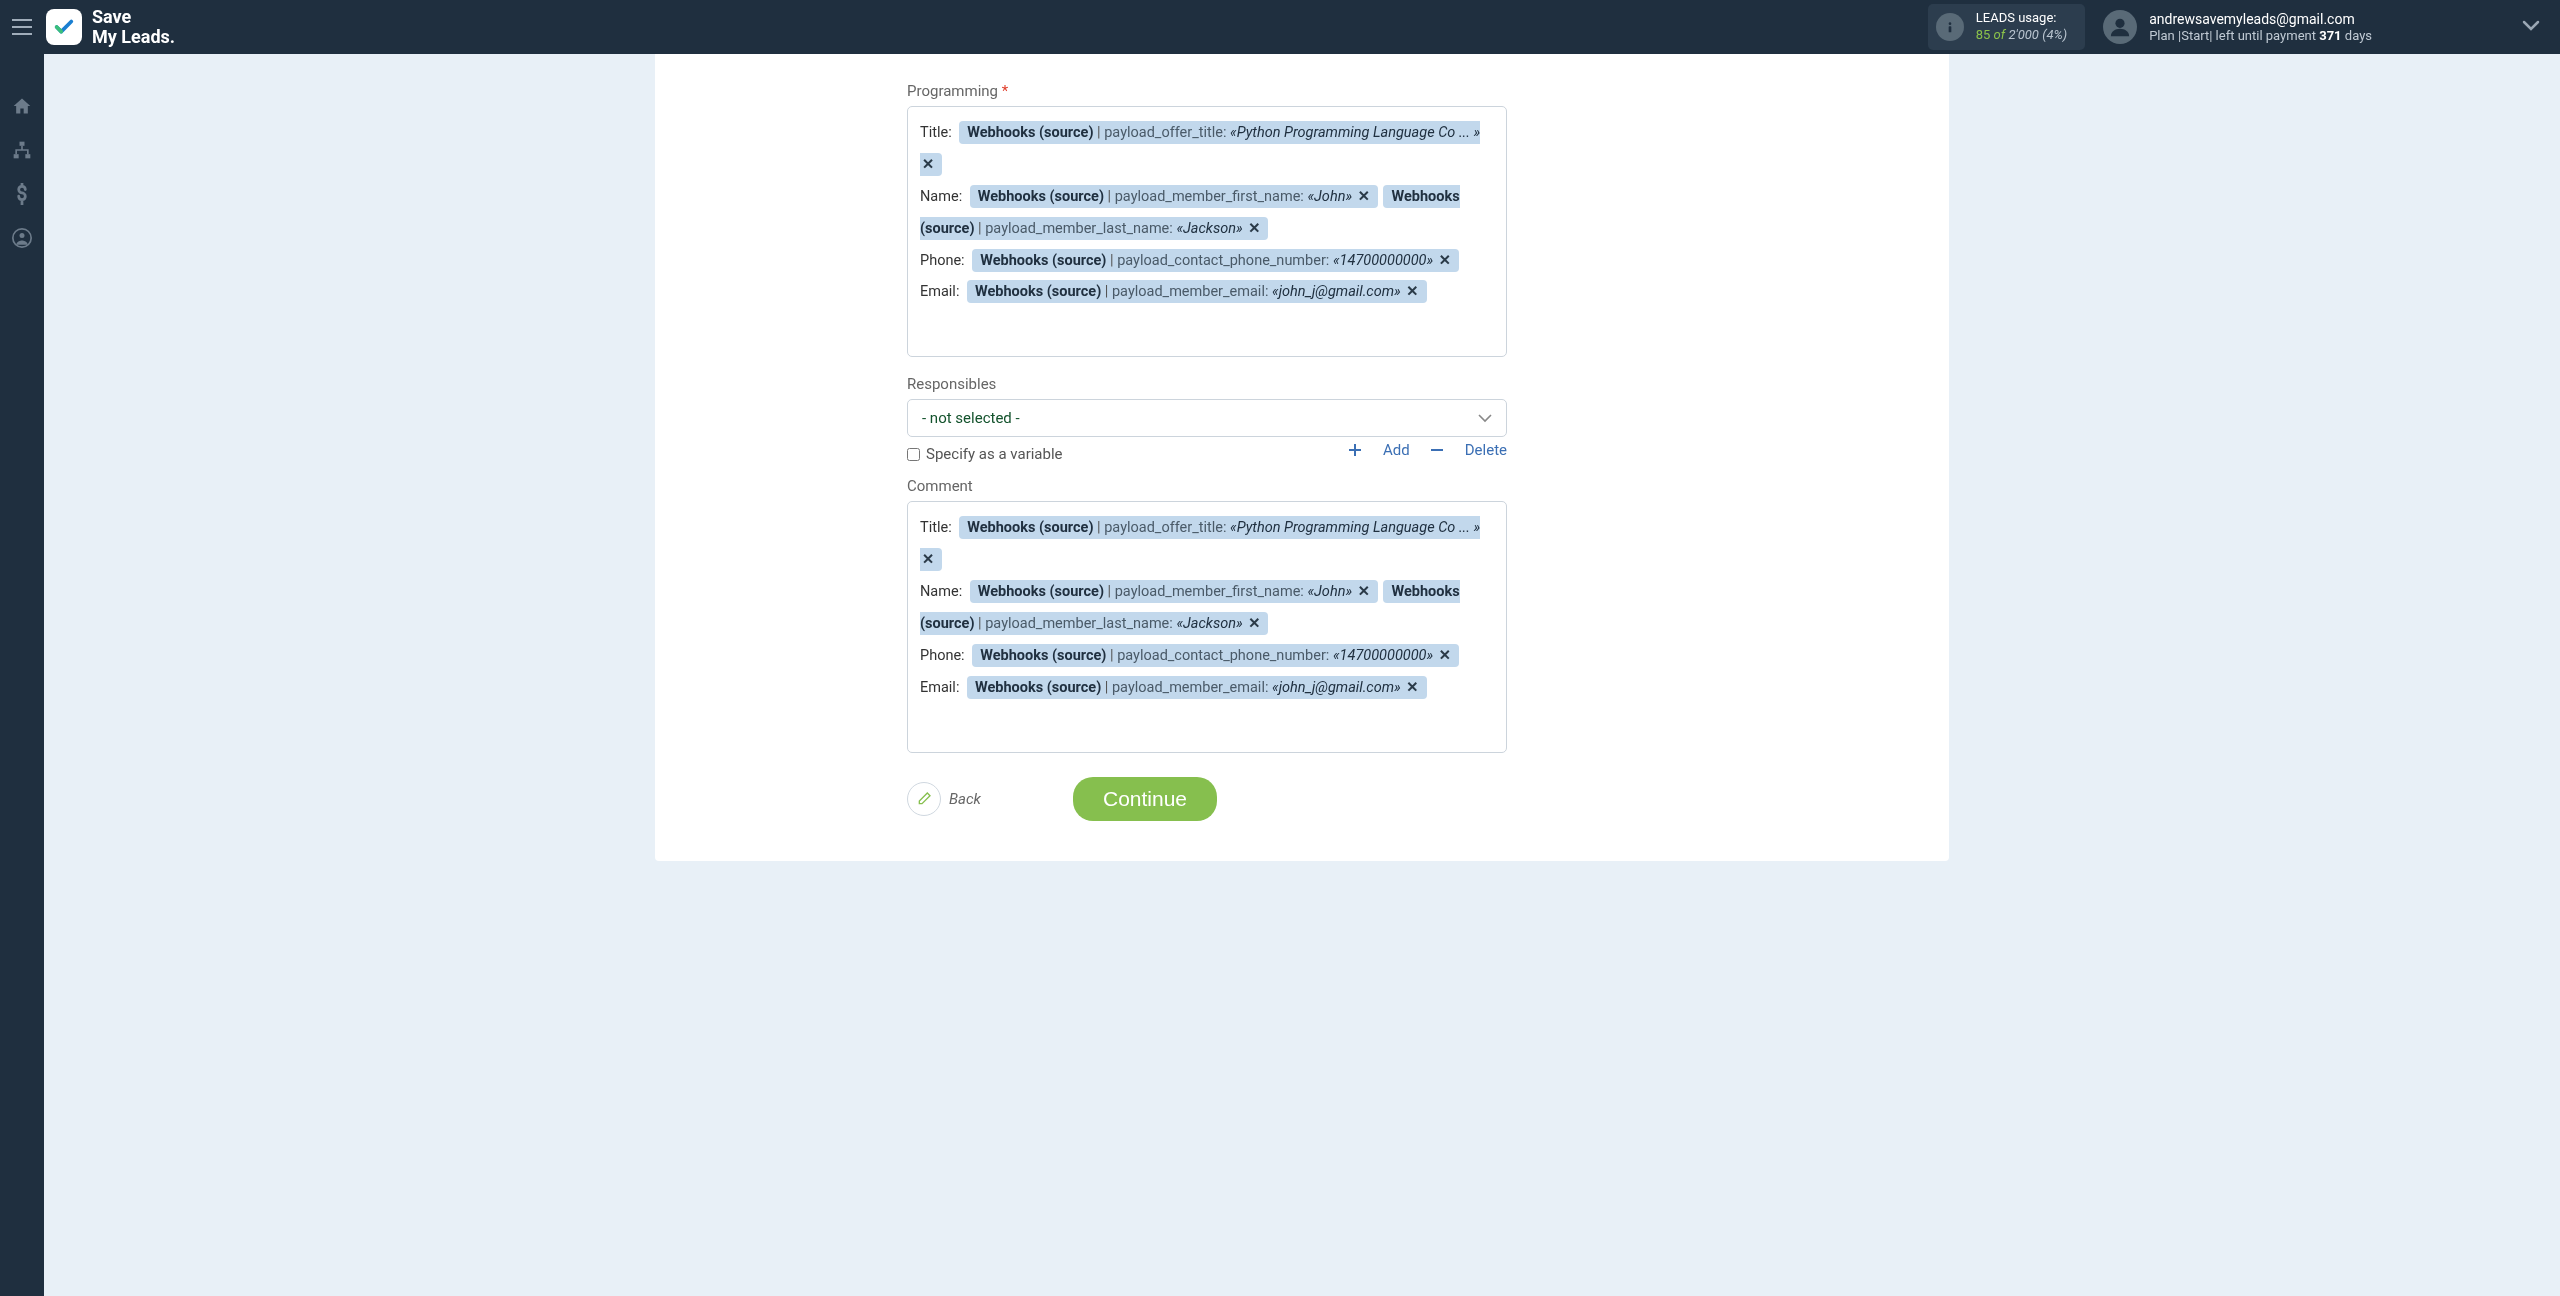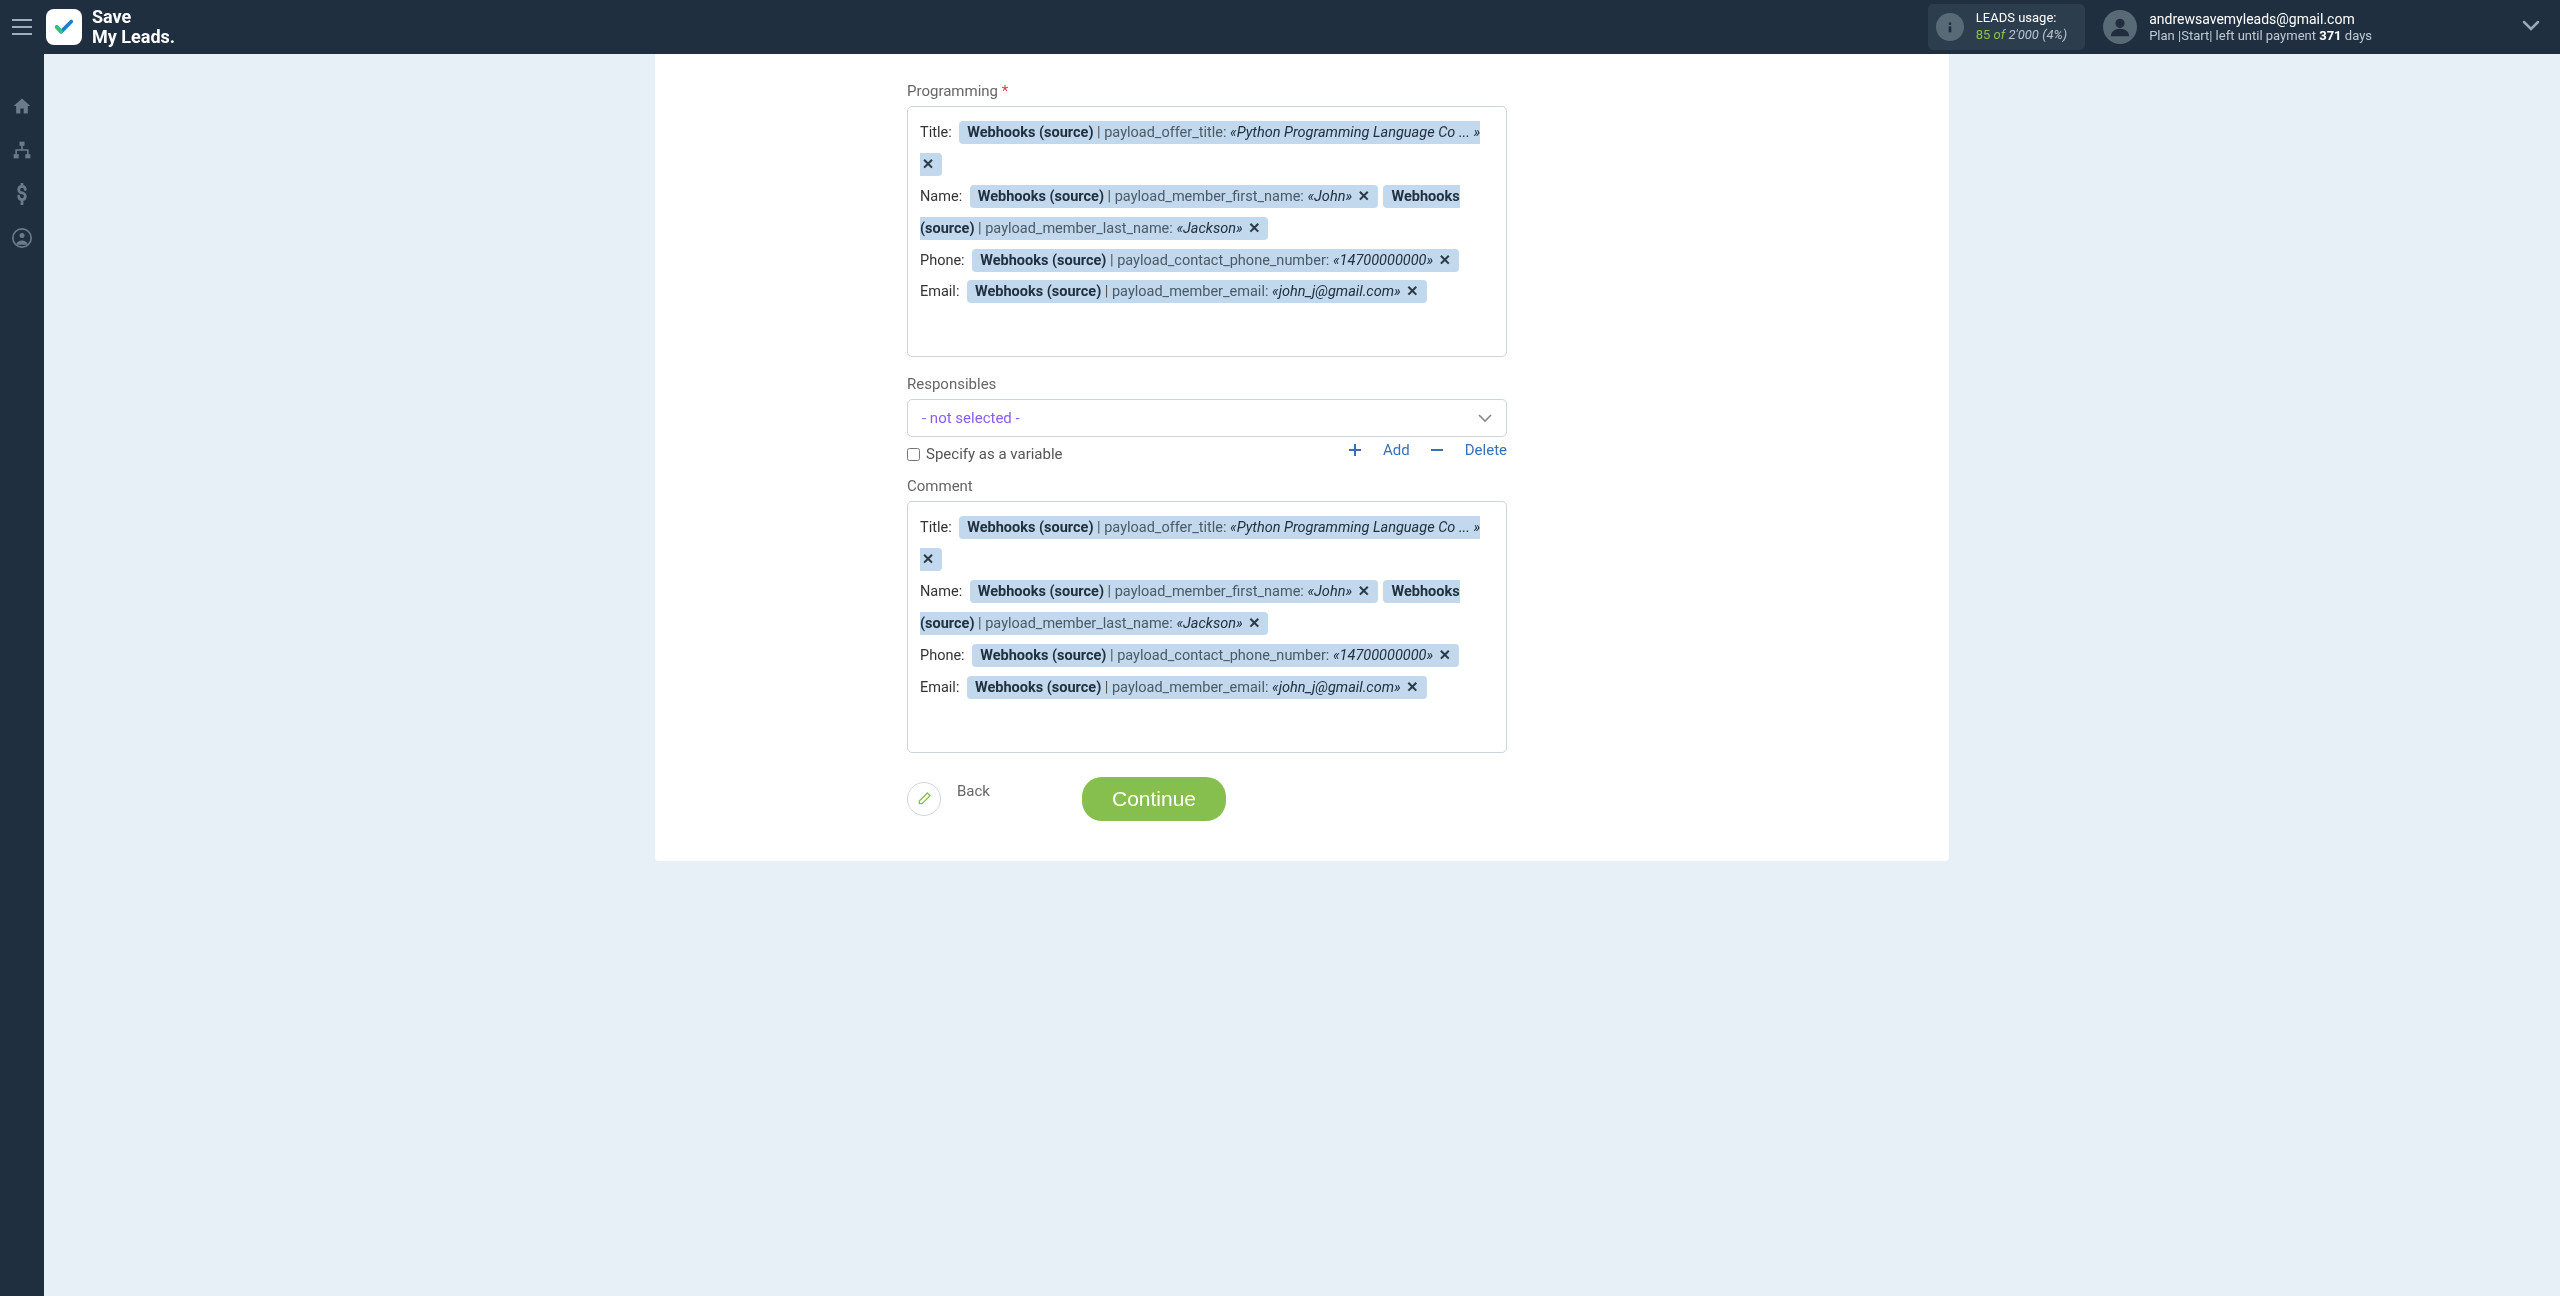--- a/index.html
+++ b/index.html
@@ -165,21 +165,21 @@
       margin-left: 2px;
       color: #2a3a48;
     }
     .select-box {
       border: 1px solid #ccd4dc;
       border-radius: 5px;
       padding: 9px 14px;
       display: flex;
       align-items: center;
       justify-content: space-between;
-      color: #8b5cf6;
+      color: #14532d;
       cursor: pointer;
       font-size: 15px;
     }
     .checkbox-row {
       display: flex;
       align-items: center;
       margin-top: 8px;
       font-size: 15px;
       color: #555;
     }
@@ -199,22 +199,24 @@
       font-size: 15px;
     }
     .buttons-row {
       display: flex;
       align-items: center;
       margin-top: 24px;
       gap: 92px;
     }
     .back-btn {
       display: flex;
-      gap: 16px;
-      cursor: pointer;
+      align-items: center;
+      gap: 8px;
+      cursor: pointer;
+      font-style: italic;
     }
     .back-circle {
       width: 34px;
       height: 34px;
       border: 1px solid #d0d8e0;
       border-radius: 50%;
       display: flex;
       align-items: center;
       justify-content: center;
       color: #86bf4e;

